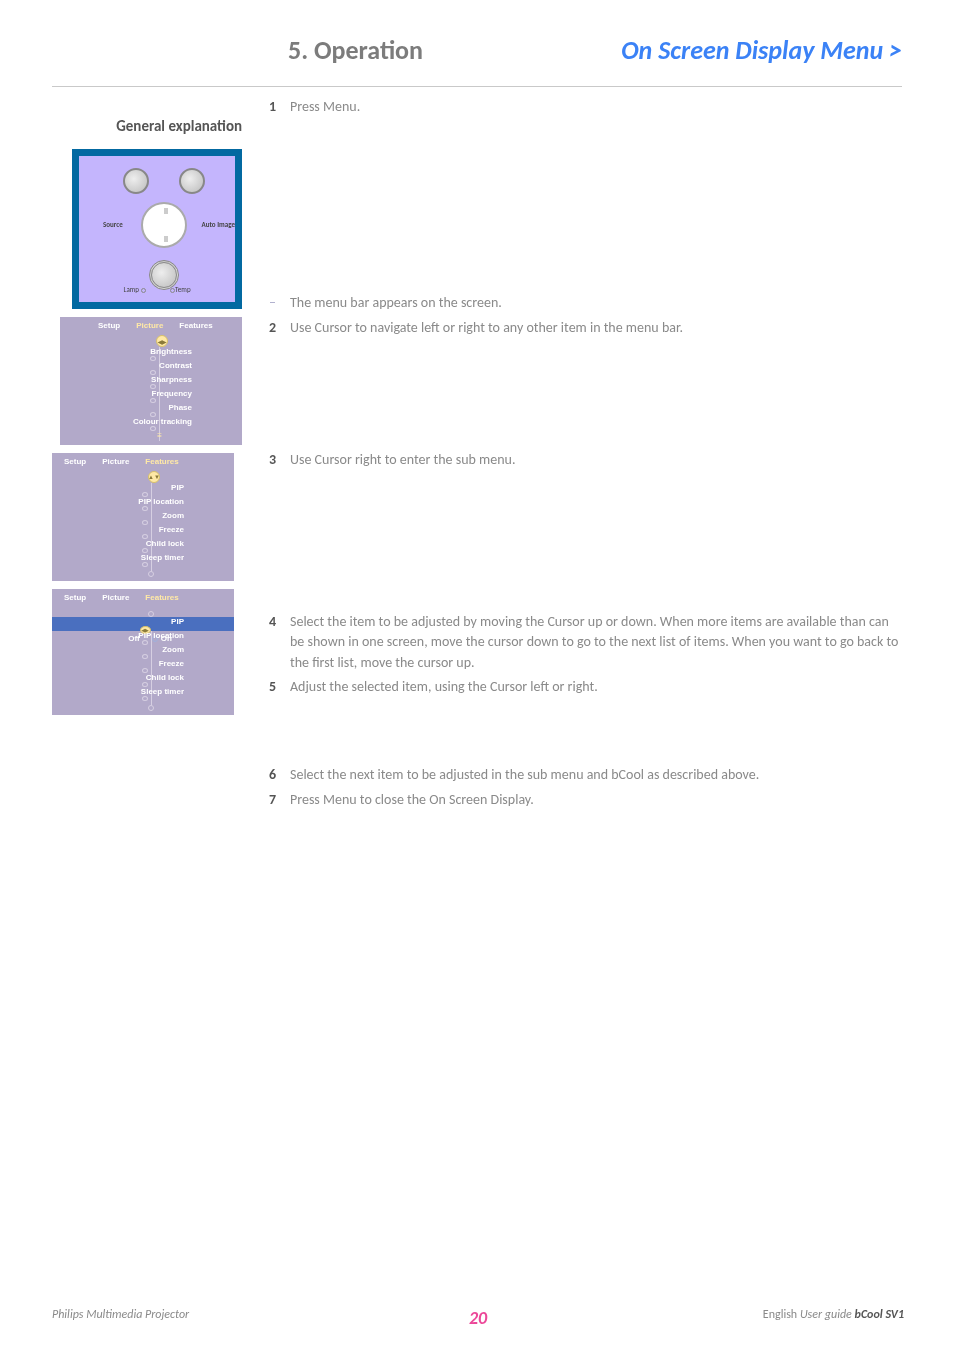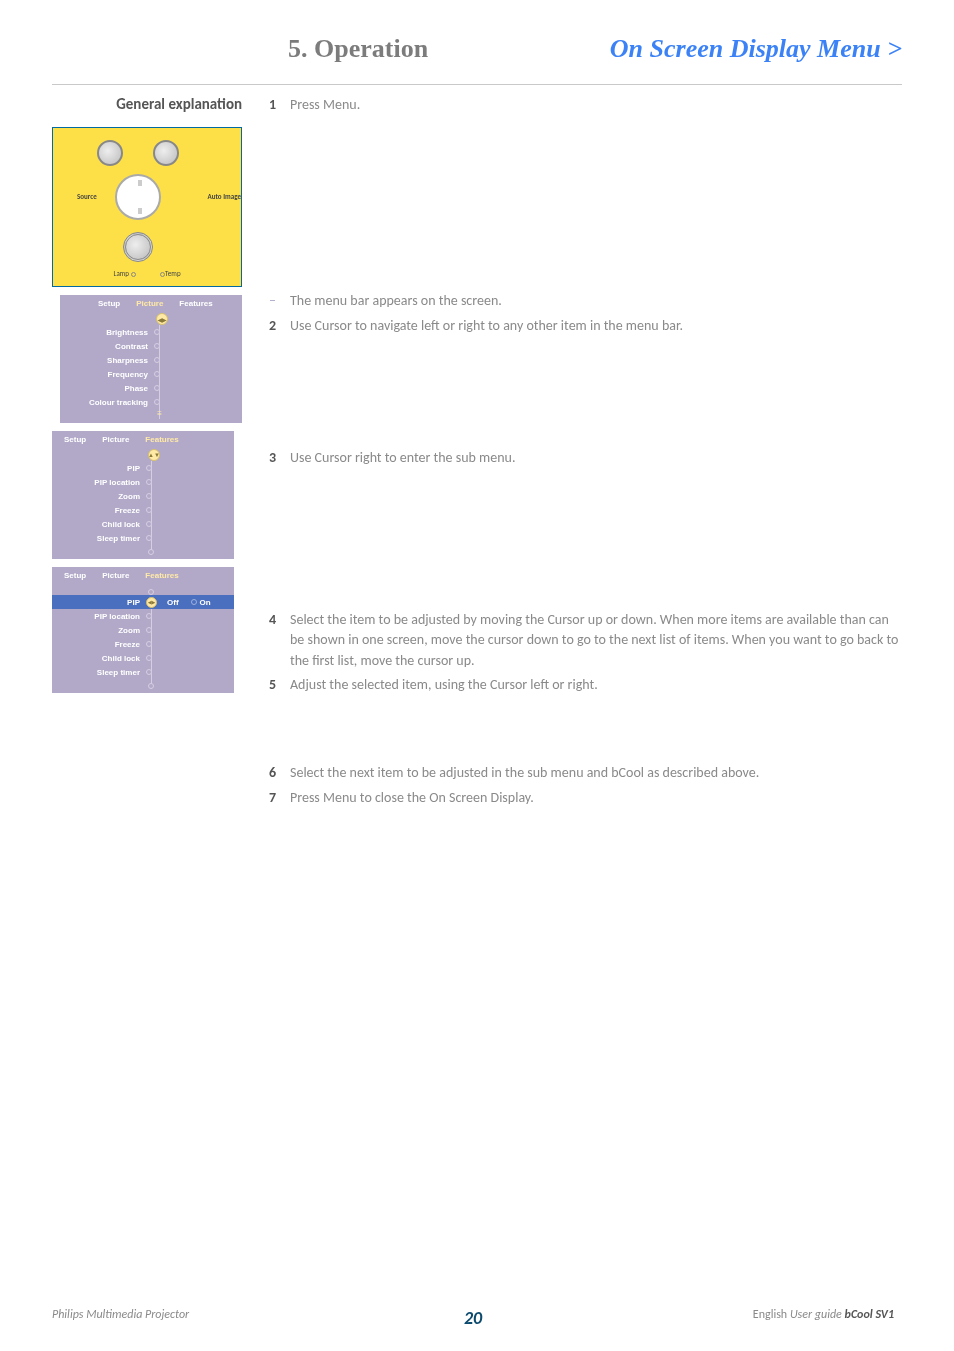--- a/index.html
+++ b/index.html
@@ -15,21 +15,20 @@
     padding: 34px 52px 0 52px;
     width: 100%;
     height: 100%;
     position: relative;
   }
   .header-row {
     display: flex;
     align-items: flex-end;
     margin-bottom: 20px;
     padding-left: 236px;
-    font-family: Liberation Serif, serif;
   }
   .section-title {
     font-size: 26px;
     font-weight: 700;
     color: #7c7c7c;
     flex: 0 0 auto;
   }
   .section-crumb {
     font-size: 26px;
     font-weight: 700;
@@ -54,20 +53,21 @@
     align-items: flex-end;
     gap: 8px;
   }
   .subhead {
     font-size: 15px;
     font-weight: 700;
     color: #555;
     text-align: right;
     width: 100%;
     margin-bottom: 6px;
+    margin-top: 20px;
   }
   .right-col {
     flex: 1 1 auto;
   }
   .step-row {
     display: flex;
     gap: 14px;
     margin-bottom: 4px;
     font-size: 14px;
     line-height: 1.45;
@@ -83,24 +83,24 @@
   .step-bullet {
     width: 16px;
     text-align: right;
     color: #a9a9c9;
     flex: 0 0 16px;
   }
   .step-text { flex: 1; }
 
   
   .remote-box {
-    width: 190px;
+    width: 170px;
     height: 160px;
-    border: 1px solid #0369a1;
-    background: #fde047;
+    border: 7px solid #0369a1;
+    background: #c4b5fd;
     position: relative;
     align-self: flex-end;
   }
   .knob {
     position: absolute;
     width: 22px; height: 22px;
     border: 2px solid #888;
     border-radius: 50%;
     background: radial-gradient(circle at 40% 40%, #eee, #bbb);
   }
@@ -189,20 +189,21 @@
     left: 99px;
     top: 0; bottom: -10px;
     width: 1px;
     background: #d6cfe2;
   }
   .osd-row {
     display: flex;
     align-items: center;
     height: 14px;
     position: relative;
+    flex-direction: column;
   }
   .osd-row .label {
     width: 90px;
     text-align: right;
     padding-right: 6px;
     font-weight: 700;
     color: #fff;
   }
   .osd-dot {
     width: 6px; height: 6px;
@@ -253,35 +254,35 @@
     text-align: center;
   }
   .osd1 .osd-tabs { padding-left: 30px; }
   .osd2, .osd3 { align-self: flex-start; }
   .osd2 .osd-tabs, .osd3 .osd-tabs { padding-left: 4px; }
   .osd-cursor-pos { margin-left: 2px; }
 
   
   .footer {
     position: absolute;
-    left: 52px; right: 60px;
+    left: 52px; right: 50px;
     bottom: 30px;
     display: flex;
     align-items: baseline;
     font-size: 12px;
     color: #8a8a8a;
   }
   .footer-left { font-style: italic; }
   .footer-center {
     position: absolute;
     left: 50%;
     transform: translateX(-50%);
     font-size: 18px;
     font-weight: 700;
-    color: #0c4a6e;
+    color: #ec4899;
     font-style: italic;
   }
   .footer-right { margin-left: auto; padding-left: 27px; }
   .footer-right .ug { font-style: italic; }
   .footer-right .model { font-weight: 700; font-style: italic; color: #555; }
 </style>
 </head>
 <body>
 
 <div class="page">

